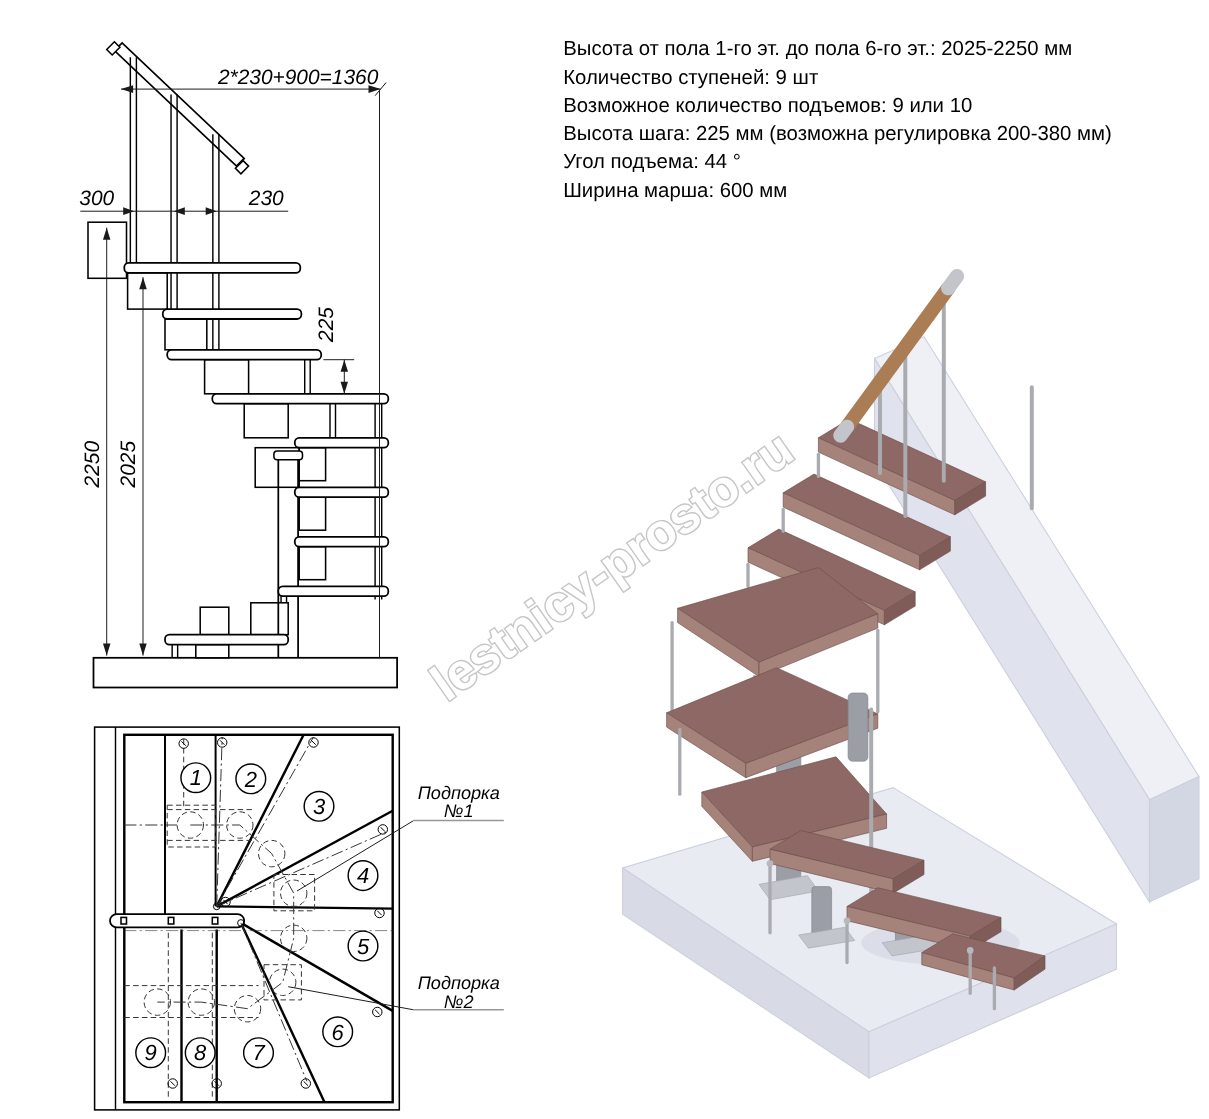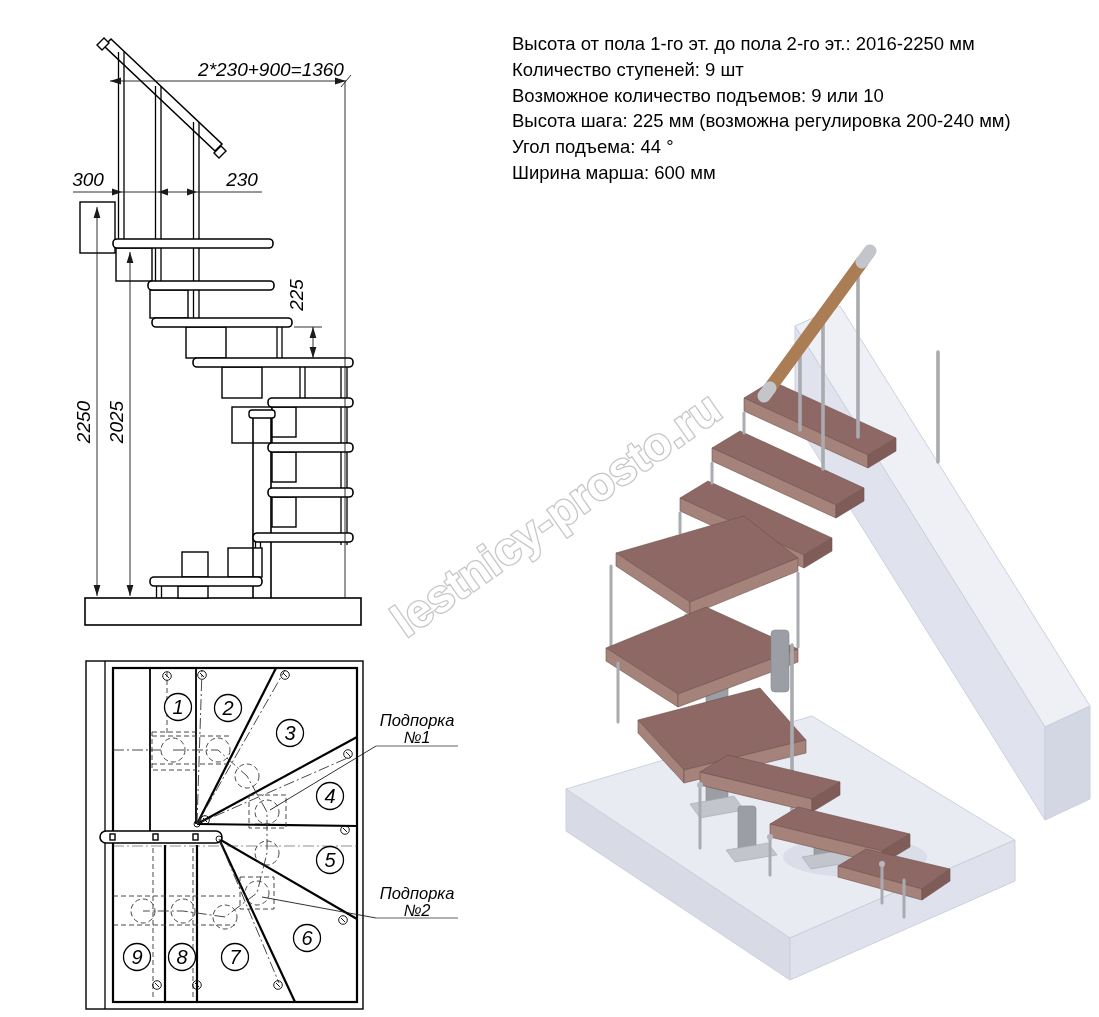--- a/index.html
+++ b/index.html
@@ -275,24 +275,24 @@
     </g>
     <g>
       <line x1="262" y1="897" x2="376" y2="918" class="dimln"></line>
       <line x1="376" y1="918" x2="458" y2="918" style="stroke:#979797;stroke-width:1.4"></line>
       <text class="sup" x="417" y="899">Подпорка</text>
       <text class="sup" x="417" y="916">№2</text>
     </g>
   </svg>
 
   <div id="specs-panel">
-    <div class="spec-line">Высота от пола 1-го эт. до пола 2-го эт.: 2016-2250 мм</div>
+    <div class="spec-line">Высота от пола 1-го эт. до пола 6-го эт.: 2025-2250 мм</div>
     <div class="spec-line">Количество ступеней: 9 шт</div>
     <div class="spec-line">Возможное количество подъемов: 9 или 10</div>
-    <div class="spec-line">Высота шага: 225 мм (возможна регулировка 200-240 мм)</div>
+    <div class="spec-line">Высота шага: 225 мм (возможна регулировка 200-380 мм)</div>
     <div class="spec-line">Угол подъема: 44 °</div>
     <div class="spec-line">Ширина марша: 600 мм</div>
   </div>
 
   <svg style="left:355px;top:240px" width="744" height="777" viewBox="355 240 744 777">
 
     <text class="wm" x="556" y="530" transform="rotate(-35 556 514)">lestnicy-prosto.ru</text>
 
     <g>
       <polygon points="795,326 840,306 1090,706 1045,727" class="softedge" fill="#eef0f6"></polygon>

